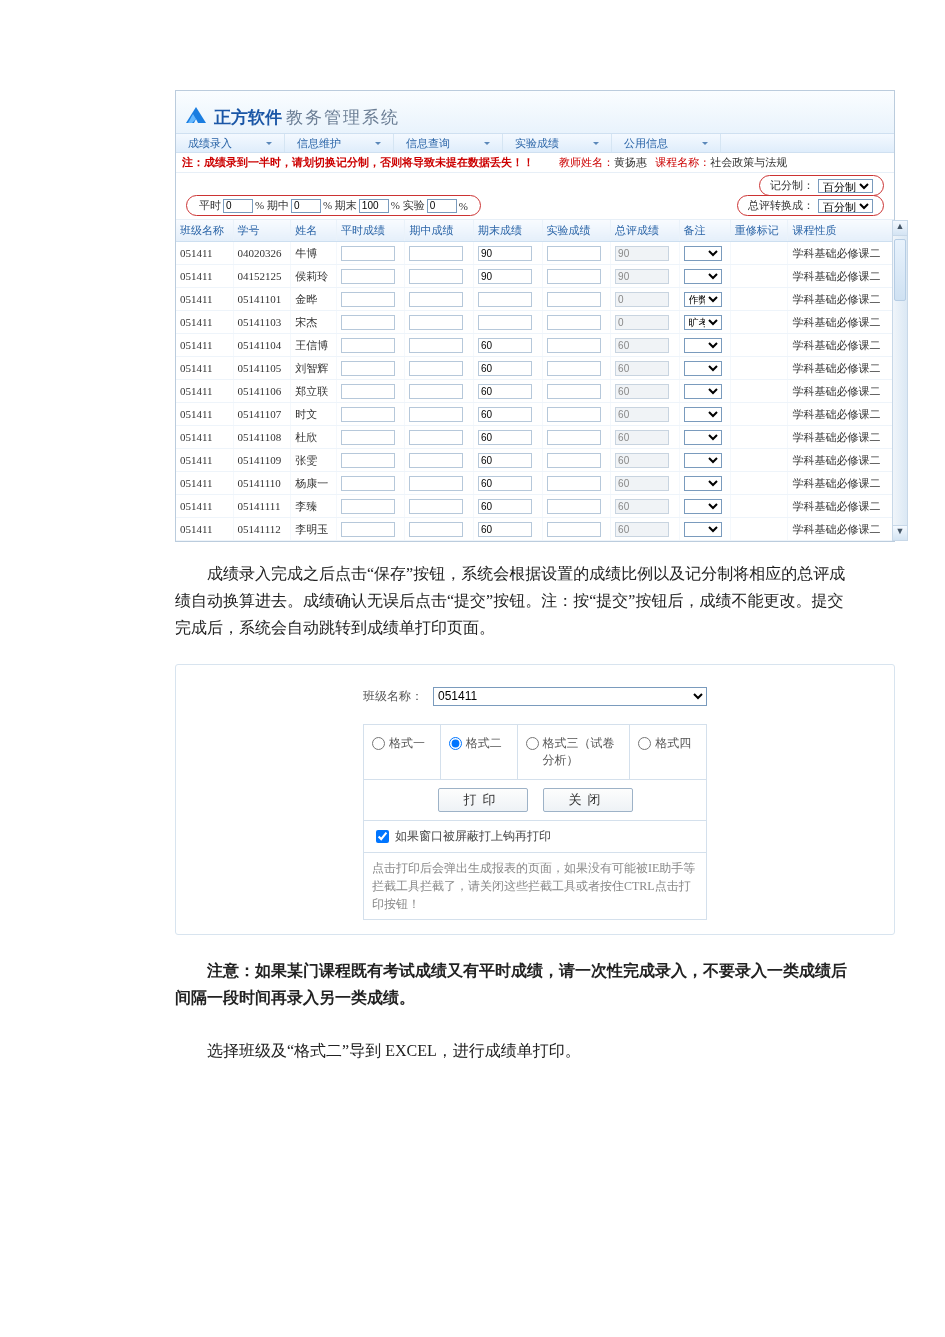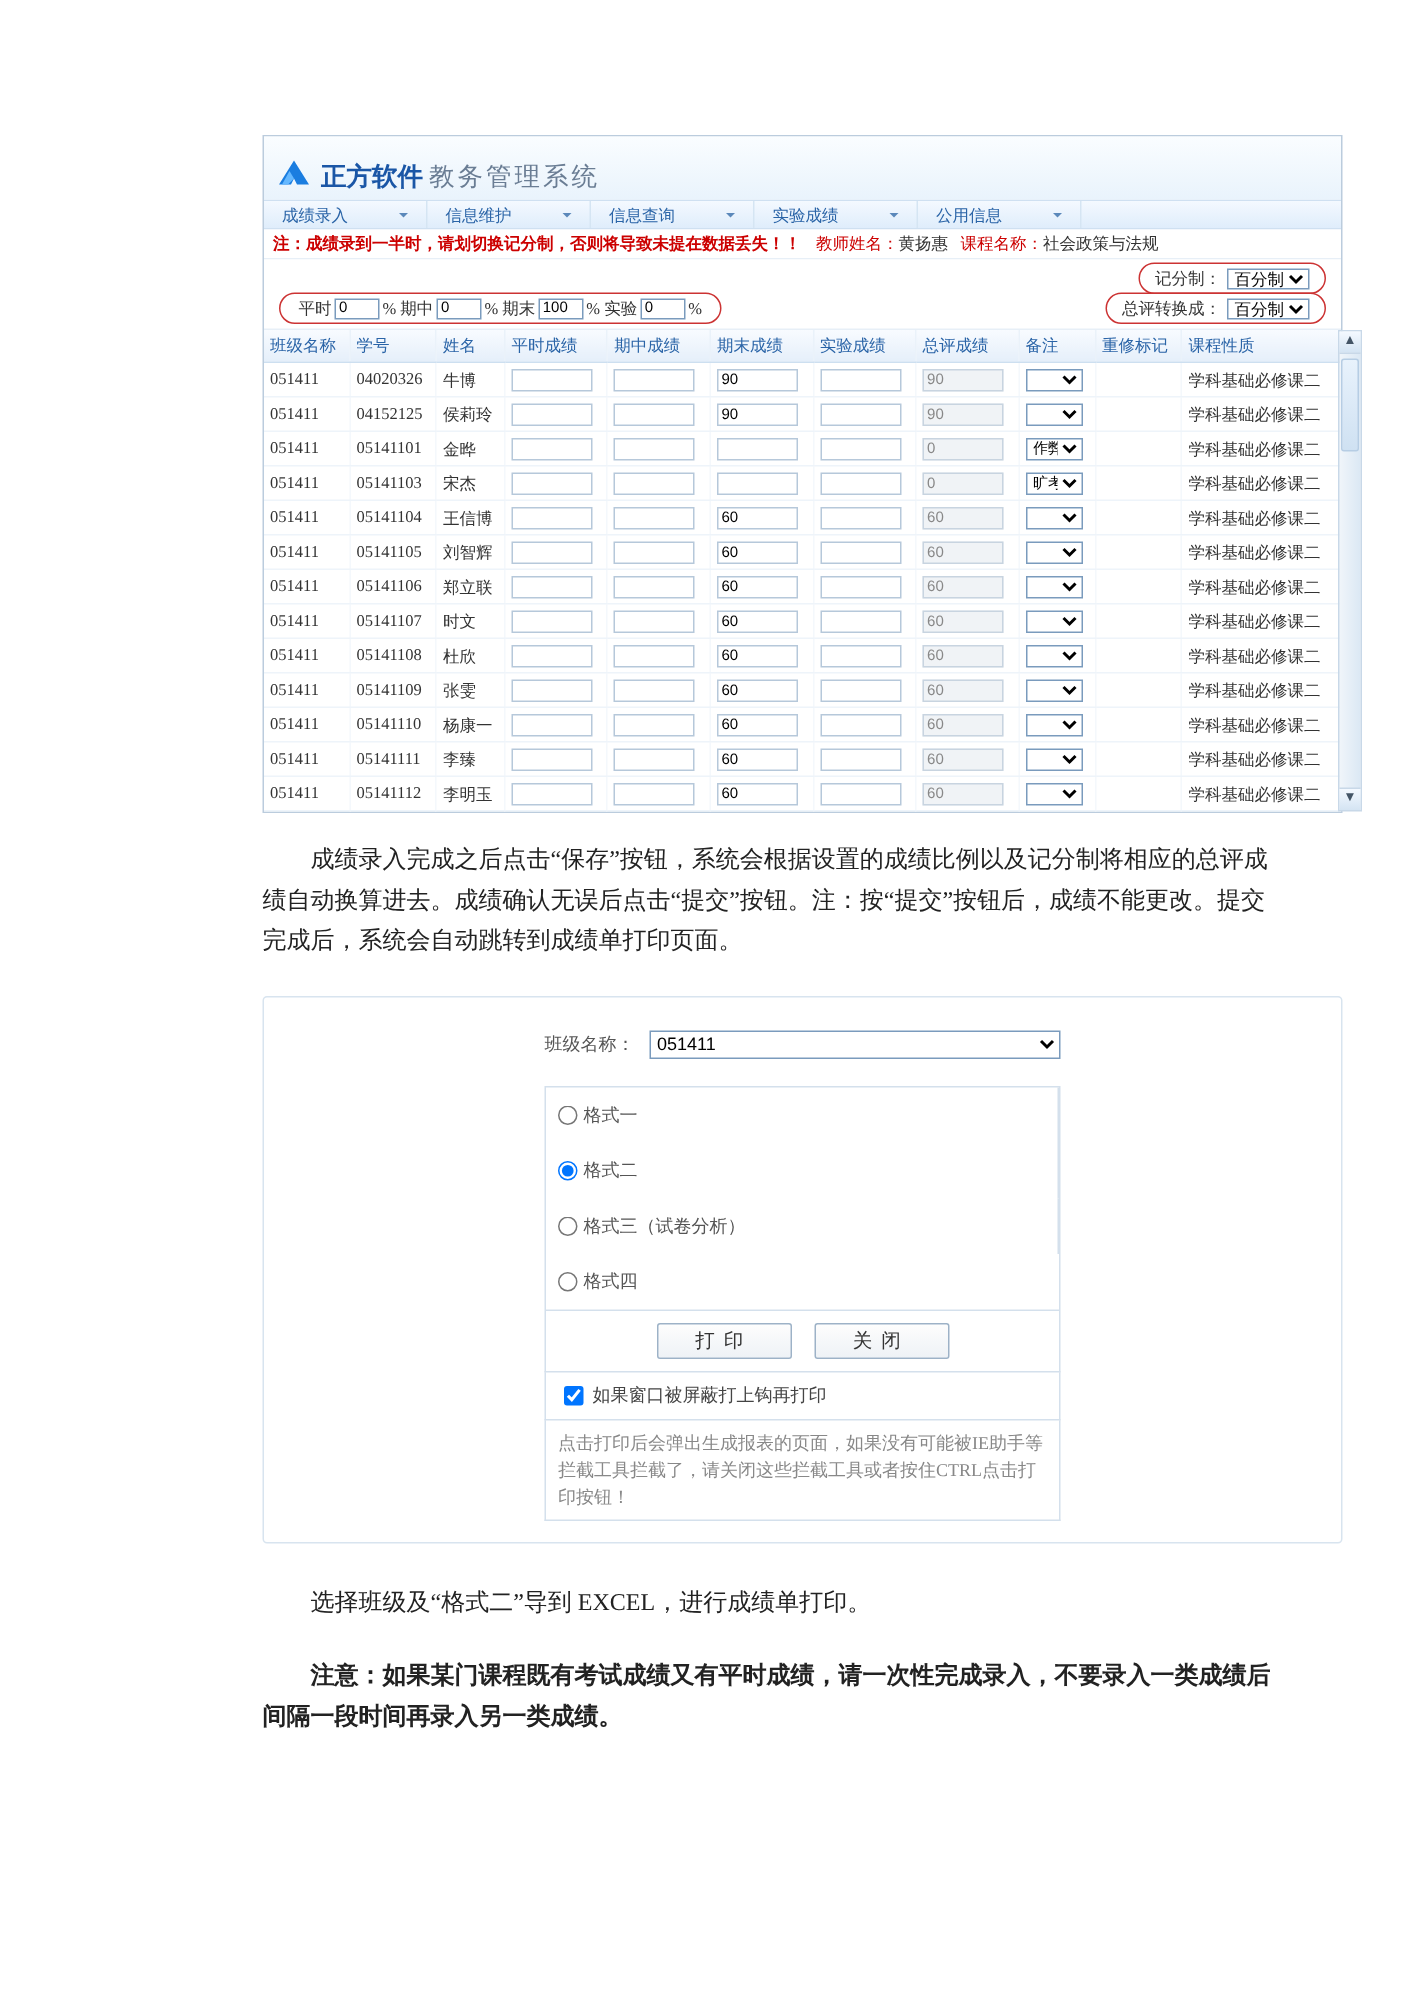--- a/index.html
+++ b/index.html
@@ -100,21 +100,21 @@
   .warn-line {
     background: #fff;
     padding: 2px 6px;
     font-size: 11px;
     color: #c00;
     font-weight: bold;
     border-bottom: 1px solid #e7eff7;
     display: flex;
     align-items: center;
   }
-  .warn-right { font-weight: normal; color: #c00; margin-left: 10px; }
+  .warn-right { font-weight: normal; color: #c00; margin-left: 25px; }
   .warn-right .lbl { color:#c00; }
   .warn-right .val { color:#333; }
 
   .settings-row {
     position: relative;
     height: 46px;
     background: #fff;
     border-bottom: 1px solid #e7eff7;
   }
   .right-oval, .left-oval {
@@ -256,21 +256,20 @@
     height: 19px;
     border: 1px solid #7a9bbd;
     font-size: 12px;
     background: #fff;
     margin-left: 10px;
   }
   .dlg-optbox {
     border: 1px solid #d4e0ec;
     display: flex;
     margin-top: 12px;
-    flex-direction: column;
   }
   .dlg-opt {
     flex: 1;
     padding: 10px 8px;
     font-size: 12px;
     color: #555;
     display: flex;
     align-items: flex-start;
     border-right: 1px solid #d4e0ec;
   }
@@ -629,16 +628,16 @@
       <div class="dlg-chk">
         <input type="checkbox" checked="" style="">
         <span>如果窗口被屏蔽打上钩再打印</span>
       </div>
 
       <div class="dlg-note">点击打印后会弹出生成报表的页面，如果没有可能被IE助手等拦截工具拦截了，请关闭这些拦截工具或者按住CTRL点击打印按钮！</div>
     </div>
   </div>
 </div>
 
+<p class="para bold" style="margin-top:22px;">注意：如果某门课程既有考试成绩又有平时成绩，请一次性完成录入，不要录入一类成绩后间隔一段时间再录入另一类成绩。</p>
 <p class="para" style="margin-top:26px;">选择班级及“格式二”导到 EXCEL，进行成绩单打印。</p>
-<p class="para bold" style="margin-top:22px;">注意：如果某门课程既有考试成绩又有平时成绩，请一次性完成录入，不要录入一类成绩后间隔一段时间再录入另一类成绩。</p>
 
 </div>
 
 </body></html>

